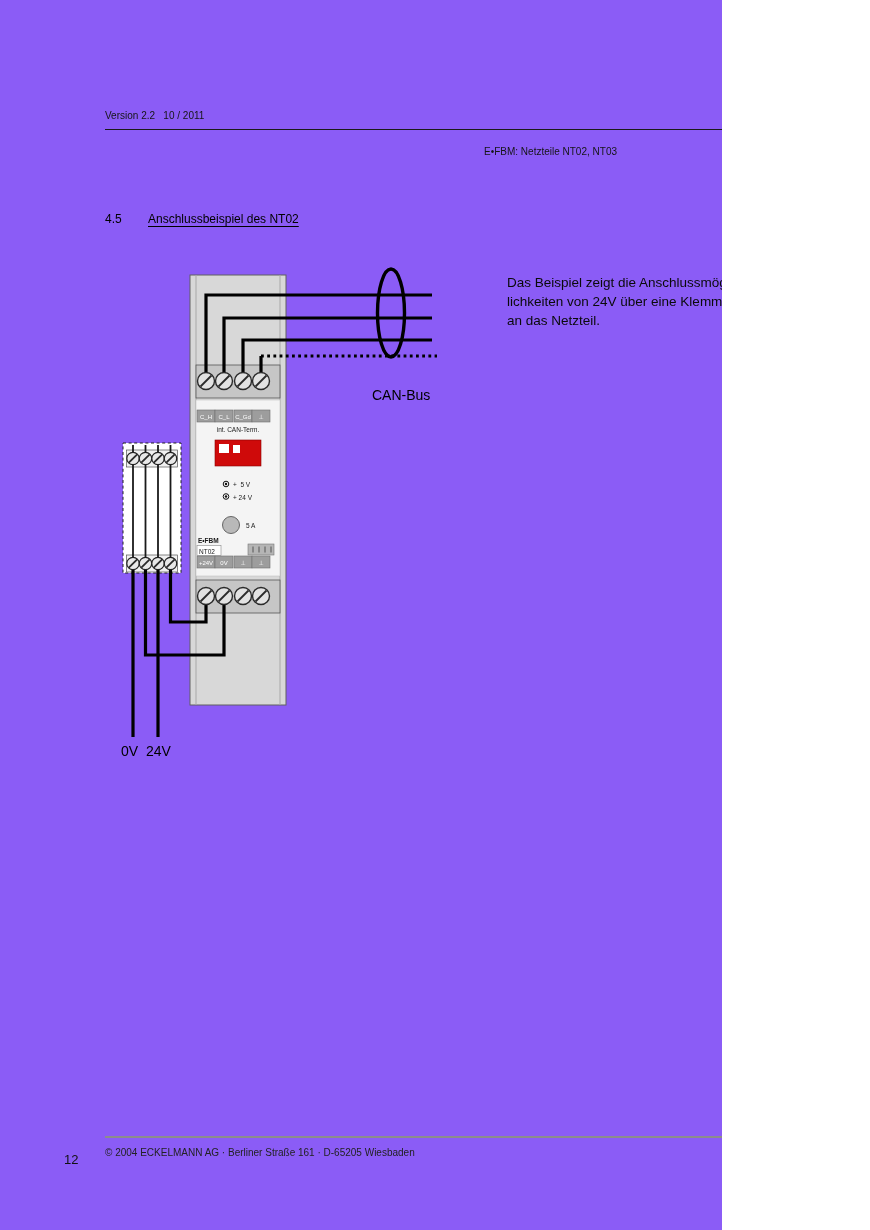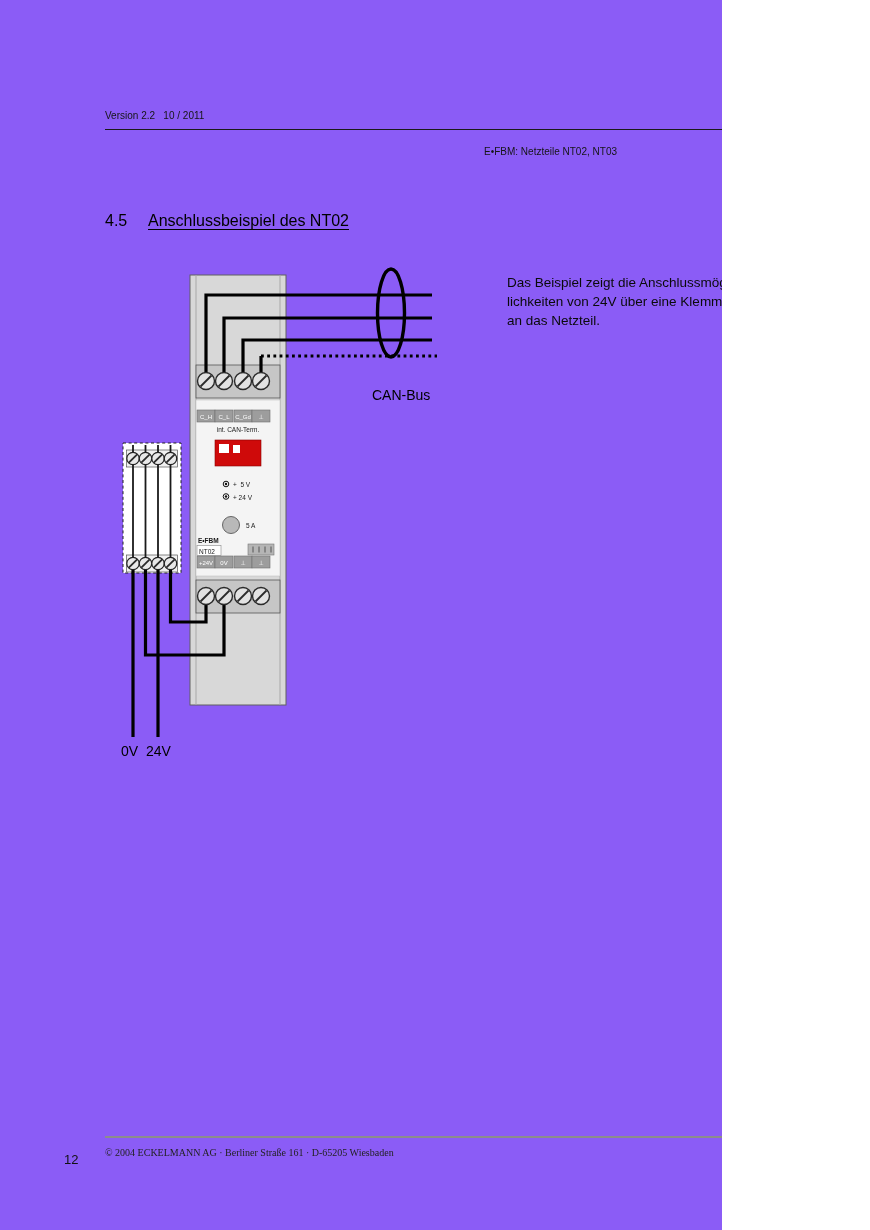--- a/index.html
+++ b/index.html
@@ -3,21 +3,21 @@
 <meta charset="utf-8">
 <style>
   * { margin:0; padding:0; box-sizing:border-box; }
   html,body { background:#fff; }
   body { font-family:"Liberation Sans", sans-serif; color:#000; }
   .page { position:relative; width:722px; height:1230px; background:#8b5cf6; overflow:hidden; }
   .abs { position:absolute; }
   .hdr { font-size:10px; color:#151515; white-space:pre; }
   .rule-dark { height:1px; background:#1a1a1a; }
   .rule-gray { height:2px; background:#8c8c8c; }
-  .heading { font-size:16px; color:#000; }
+  .heading { font-size:12px; color:#000; }
   .h-num { display:inline-block; width:43px; }
   .h-title { text-decoration:underline; text-underline-offset:3px; }
   .textcol { font-size:13.5px; line-height:19px; color:#0a0a0a; }
   .textcol p { white-space:pre-line; margin:6px 0 8px 0; }
   .pageno { font-size:13px; color:#111;text-align:center; }
   .foottext { font-size:10px; line-height:13.5px; color:#222; }
   svg { font-family:"Liberation Sans", sans-serif; }
   svg text { white-space:pre; }
   .lblbox { fill:#9d9d9d; stroke:#6e6e6e; stroke-width:0.6; }
   .tl { font-size:6px; fill:#ffffff; text-anchor:middle; }
@@ -182,17 +182,17 @@
         <line class="slot" x1="155.5" y1="341.5" x2="166.5" y2="330.5"></line>
     </g>
 
     <text class="bigt" x="272" y="140">CAN-Bus</text>
     <text class="bigt" x="21" y="496">0V</text>
     <text class="bigt" x="46" y="496">24V</text>
   </svg>
 
   <div class="abs rule-gray" style="left:105px; top:1136px; width:660px;"></div>
   <div class="abs pageno" style="left:64px; top:1152px;">12</div>
-  <div class="abs foottext" style="left:105px; top:1146px;font-family:Liberation Serif, serif;">
+  <div class="abs foottext" style="left:105px; top:1146px;">
     <div>©  2004 ECKELMANN AG · Berliner Straße 161 · D-65205 Wiesbaden</div>
   </div>
 
 </div>
 
 </body></html>

